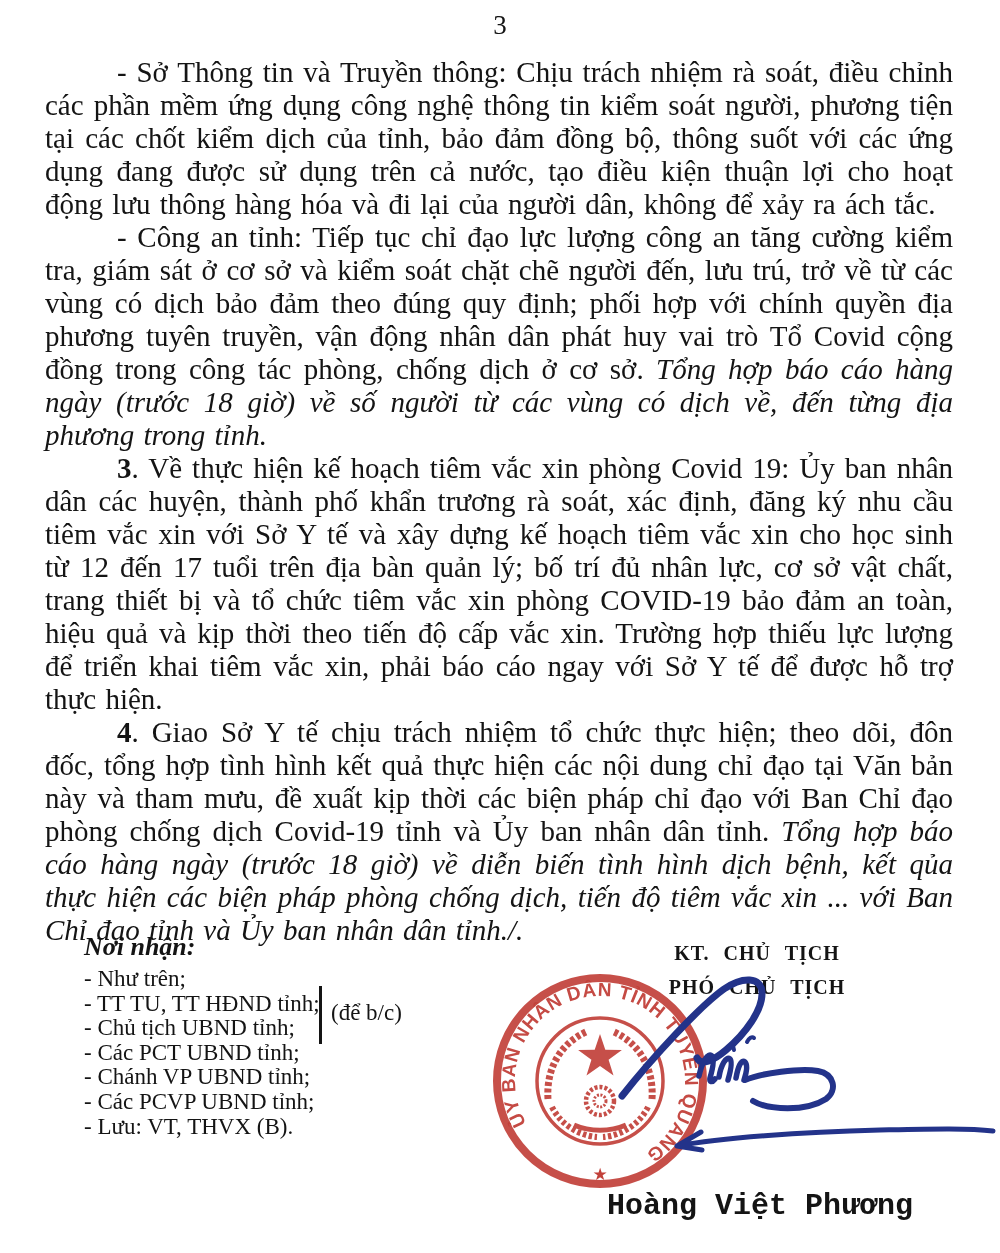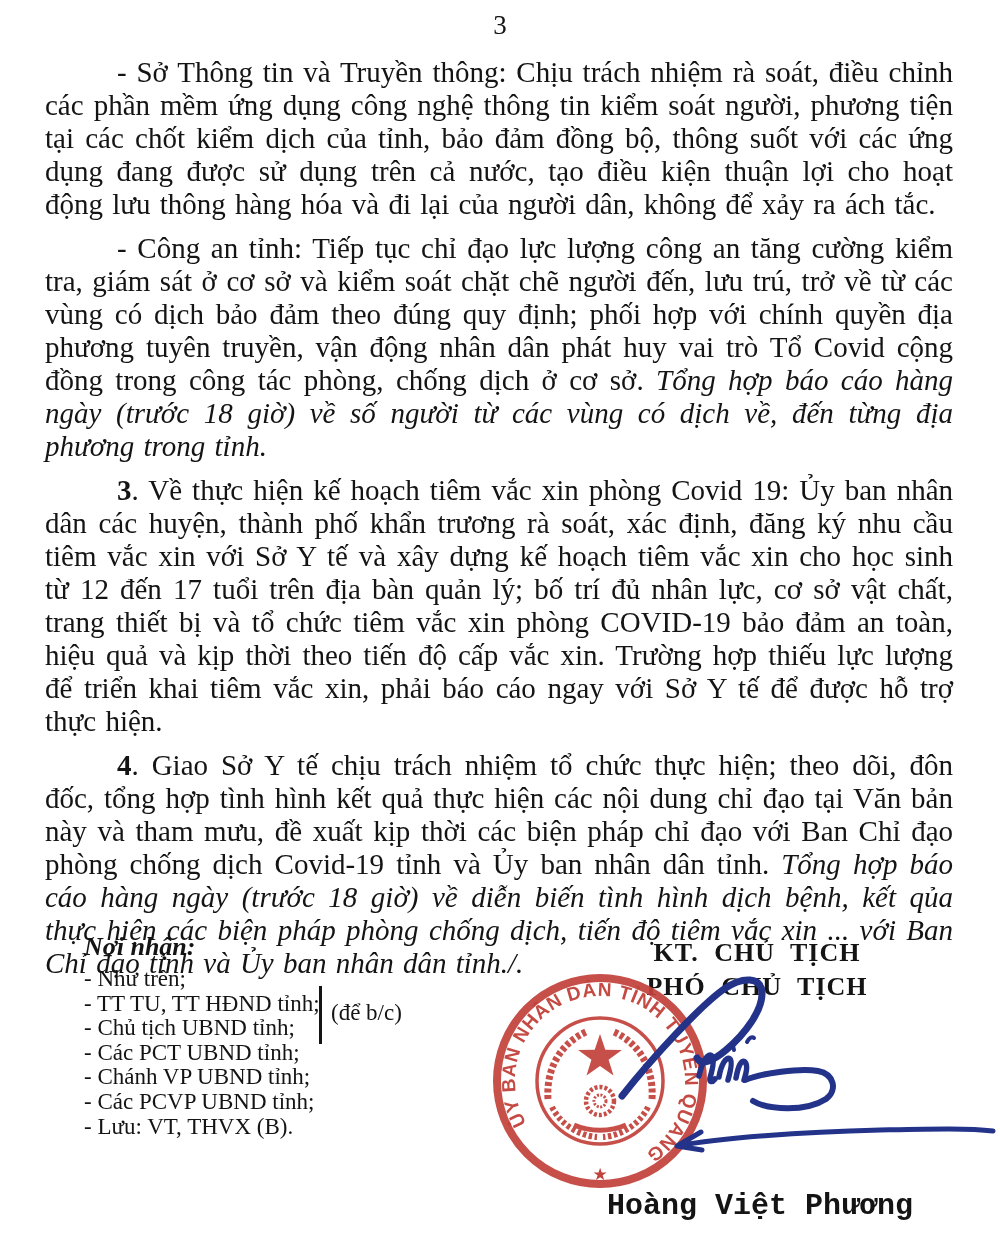--- a/index.html
+++ b/index.html
@@ -9,34 +9,34 @@
   }
   .page-number {
     position:absolute; top:10px; left:0; width:1000px; text-align:center;
     font-size:27px;
   }
   .doc-body {
     position:absolute; left:45px; top:56px; width:908px;
     font-size:29px; line-height:33px; text-align:justify; word-spacing:2px;
   }
   .doc-body p { margin:0; text-indent:72px; }
-  .doc-body p + p { margin-top:11px; }
+  .doc-body p + p { }
   .it { font-style:italic; }
   .num { font-weight:bold; }
 
   .recipients { position:absolute; left:84px; top:932px; }
   .rec-heading { font-weight:bold; font-style:italic; font-size:26px; margin-bottom:5px; }
   .rec-item { font-size:23px; line-height:24.6px; white-space:nowrap; }
 
   .bc-bar  { position:absolute; left:319px; top:986px; height:58px; width:0; border-left:3px solid #141414; }
   .bc-text { position:absolute; left:331px; top:1000px; font-size:23px; }
 
   .sign-titles {
     position:absolute; left:607px; top:936px; width:300px; text-align:center;
-    font-weight:bold; font-size:26px; line-height:34px; letter-spacing:1px; word-spacing:8px;
+    font-weight:bold; font-size:20px; line-height:34px; letter-spacing:1px; word-spacing:8px;
   }
   .signer-name {
     position:absolute; left:605px; top:1189px; width:310px; text-align:center;
     font-weight:bold; font-size:30px;font-family:Liberation Mono, monospace;
   }
 
   .seal-svg { position:absolute; left:485px; top:966px; }
   .sig-svg  { position:absolute; left:598px; top:966px; }
 </style>
 </head>

